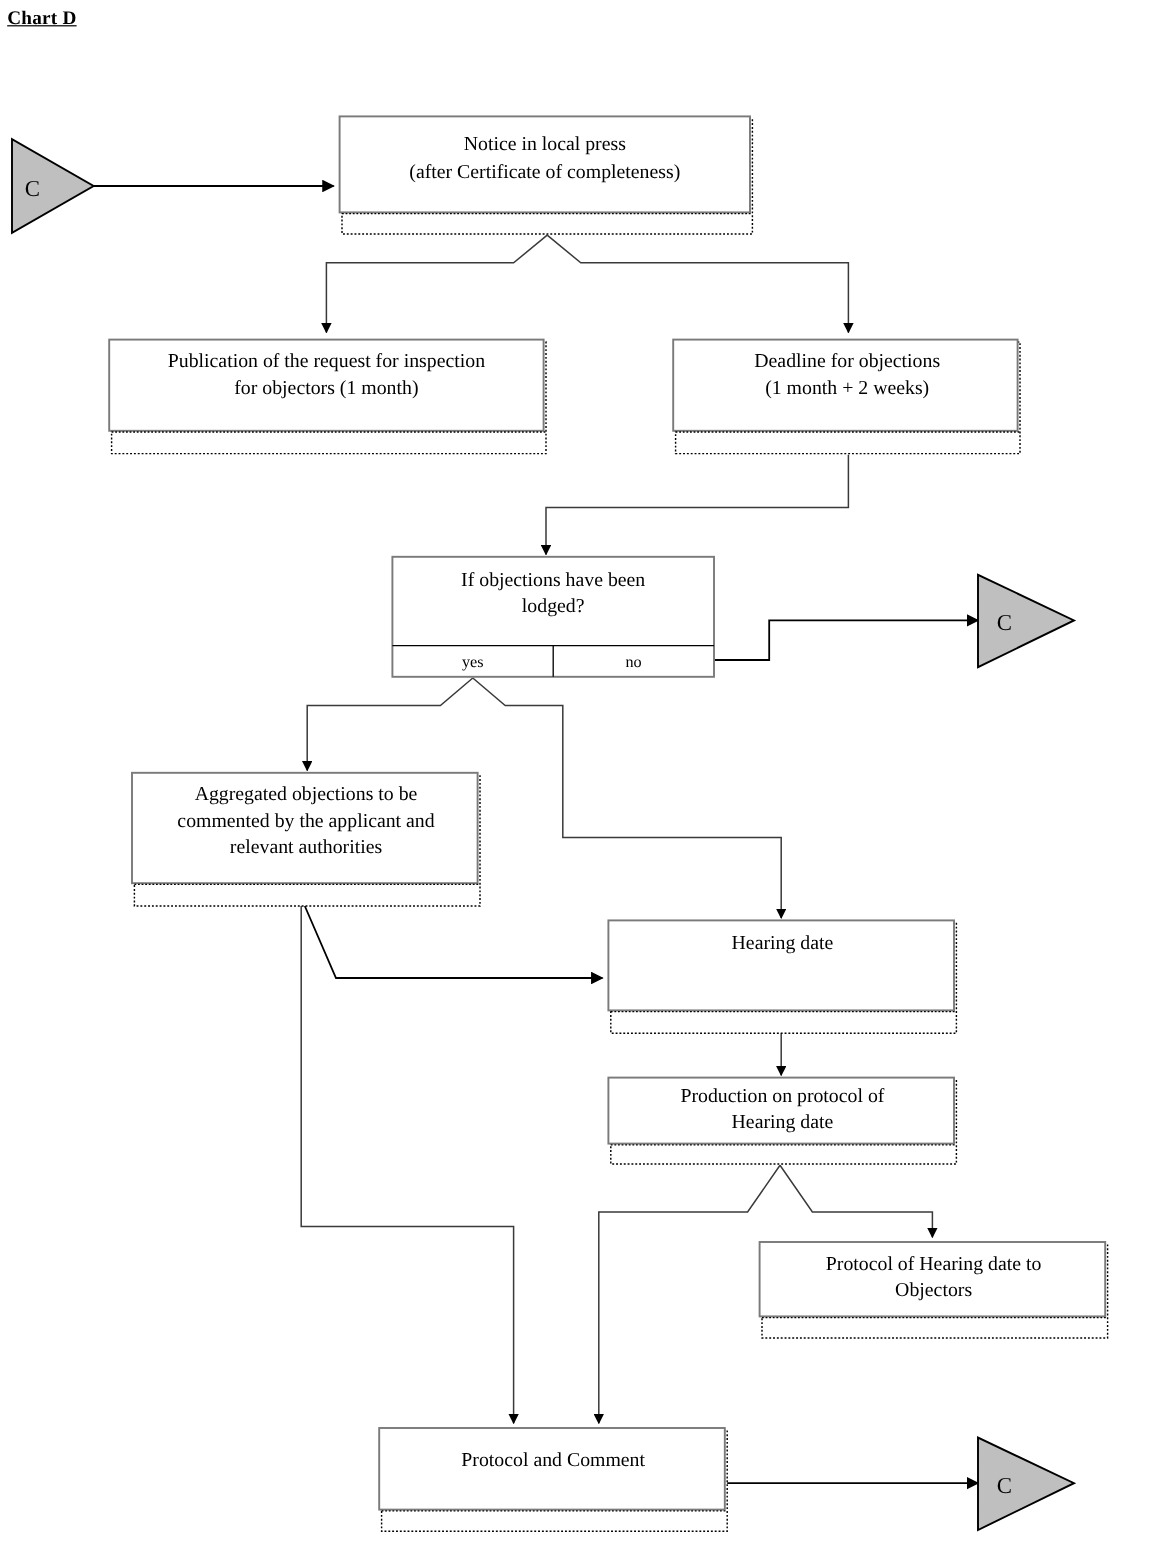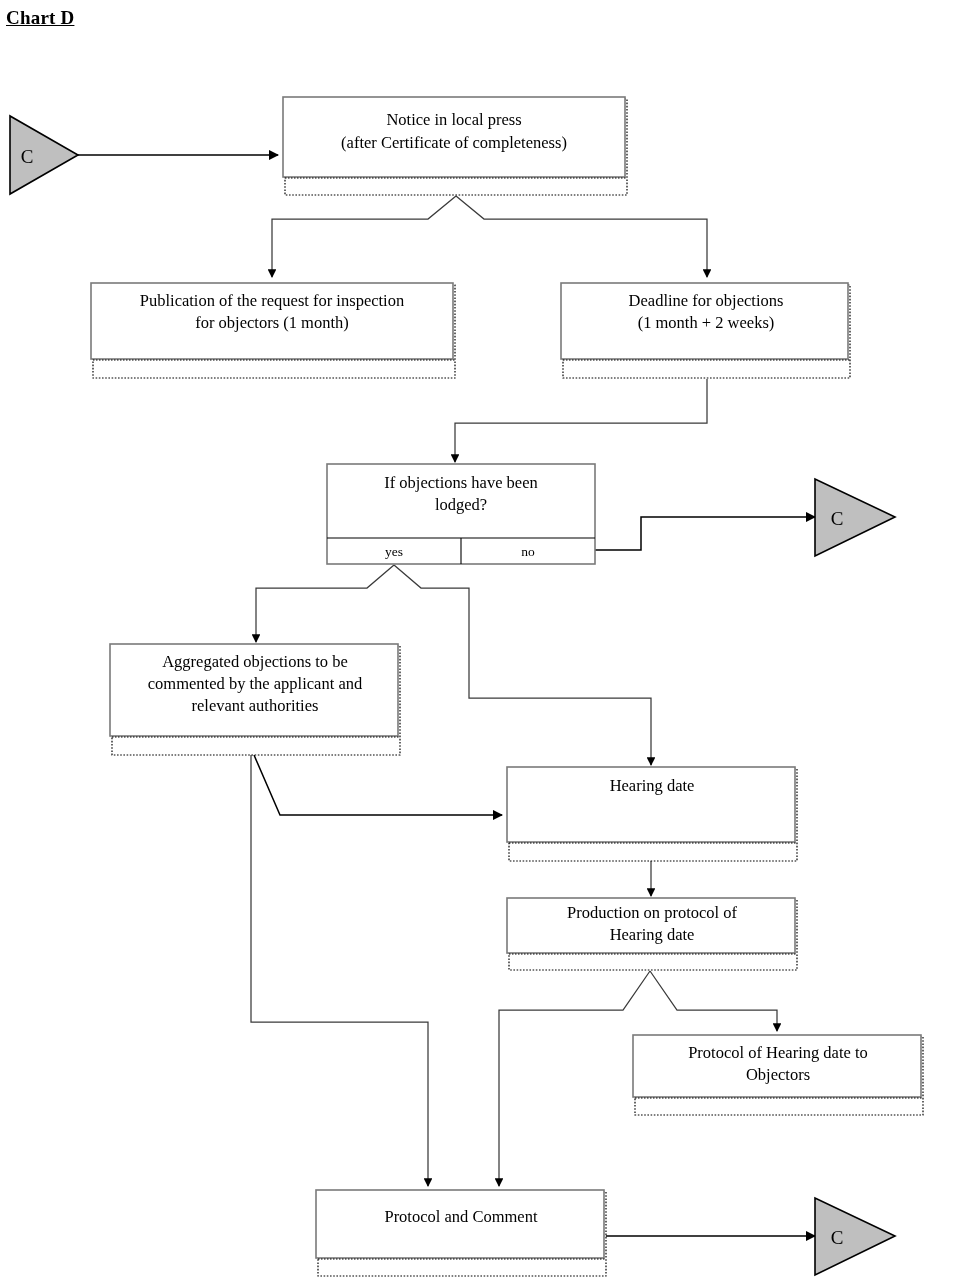--- a/index.html
+++ b/index.html
@@ -12,21 +12,21 @@
     height: 1285px;
     position: relative;
     font-family: "Liberation Serif", serif;
     overflow: hidden;
   }
   #chart-title {
     position: absolute;
     left: 6px;
     top: 7px;
     font-family: "Liberation Serif", serif;
-    font-size: 19px;
+    font-size: 16px;
     font-weight: bold;
     text-decoration: underline;
     color: #000;
     letter-spacing: 0.2px;
   }
   #flow-svg {
     position: absolute;
     left: 0;
     top: 0;
   }

